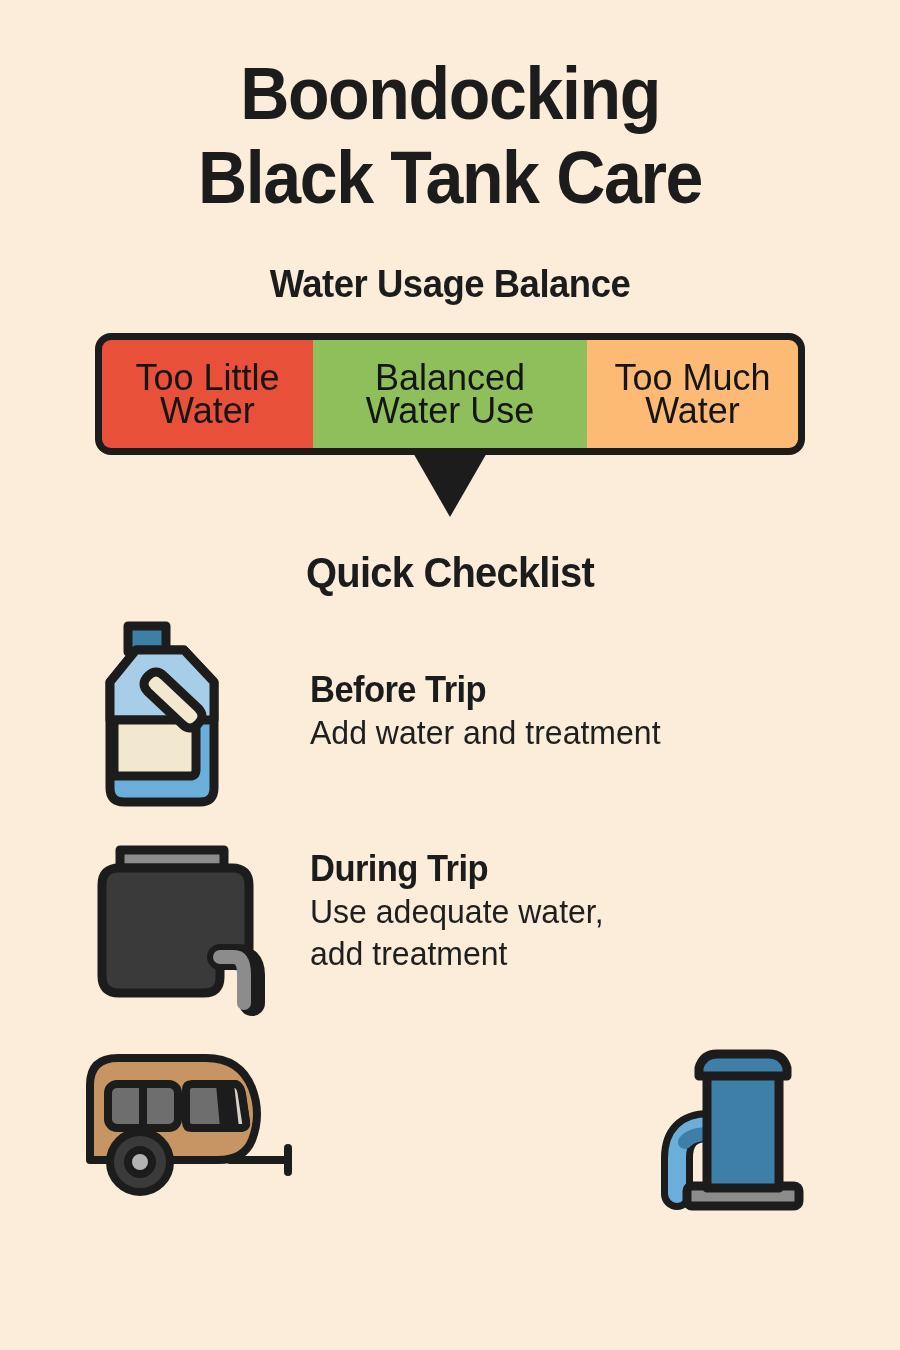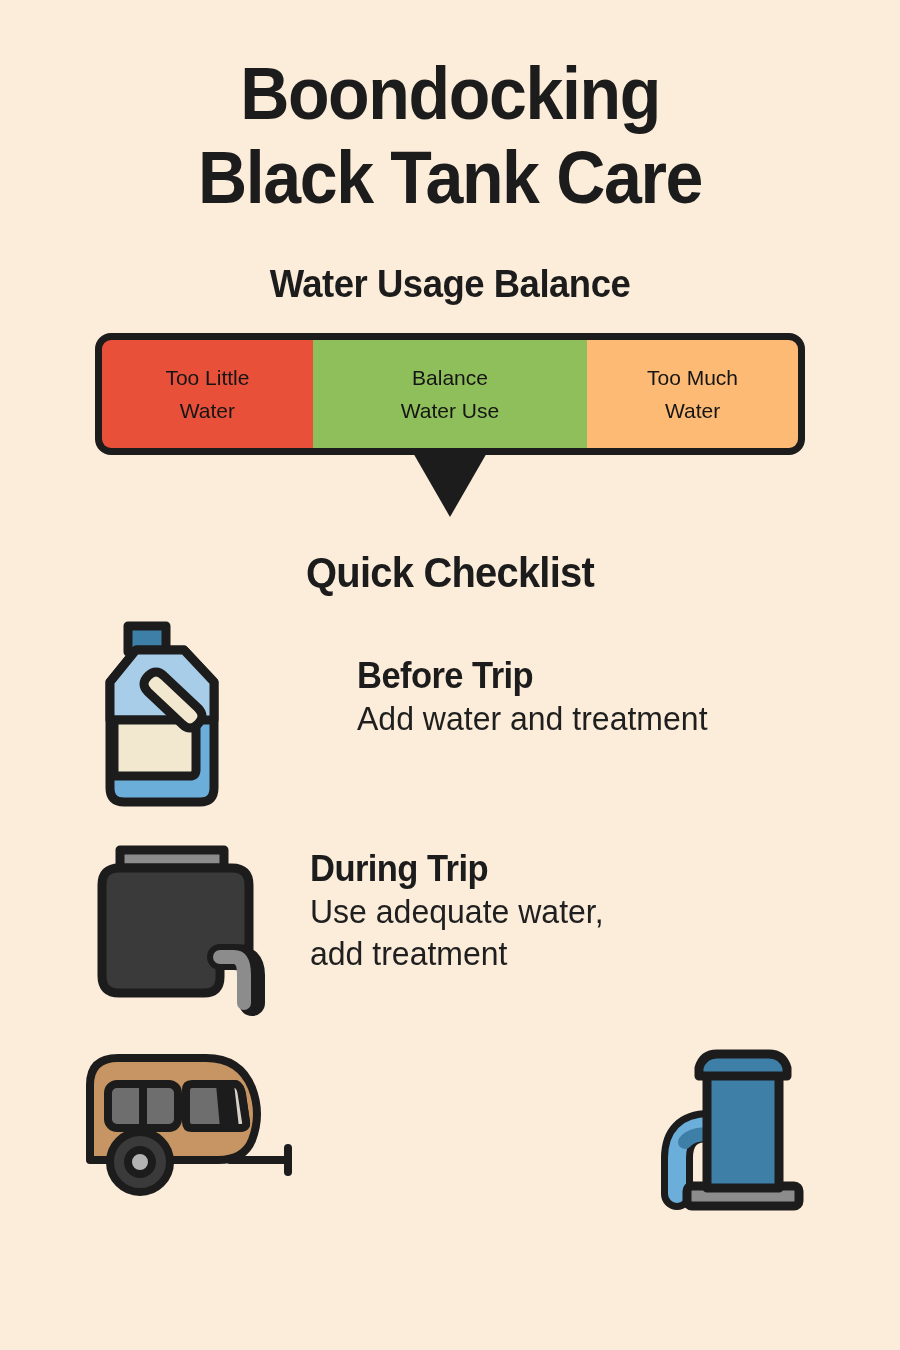--- a/index.html
+++ b/index.html
@@ -71,21 +71,21 @@
     border-radius: 16px;
     box-sizing: border-box;
     overflow: hidden;
     background: #1c1c1c;
   }
   .seg {
     display: flex;
     align-items: center;
     justify-content: center;
     text-align: center;
-    font-size: 21px;
+    font-size: 36px;
     line-height: 33px;
     color: #151515;
     font-weight: normal;
     padding: 0 16px;
     box-sizing: border-box;
   }
   .seg-red    { width: 30.3%; }
   .seg-green  { width: 39.4%; }
   .seg-orange { width: 30.3%; }
 
@@ -147,21 +147,21 @@
     transform-origin: left center;
   }
   .row-desc {
     font-size: 33px;
     line-height: 42px;
     color: #1f1f1f;
     transform: scaleX(0.97);
     transform-origin: left center;
     white-space: pre-line;
   }
-  .row-1 .row-text { top: 34px; margin-left: 47px; }
+  .row-1 .row-text { top: 48px; }
   .row-2 .row-text { top: 2px; }
   .row-3 .row-text { top: 14px; }
 
   .row-aux-icon {
     position: absolute;
     left: 615px;
     top: 6px;
   }
 
   svg { display: block; }
@@ -181,21 +181,21 @@
   <div class="balance-wrap">
     <div class="balance-bar">
       <div class="seg seg-red" style="background:#E8503A">
         <span>
           <span>Too Little</span><br>
           <span>Water</span>
         </span>
       </div>
       <div class="seg seg-green" style="background:#8FBF5A">
         <span>
-          <span>Balance</span><br>
+          <span>Balanced</span><br>
           <span>Water Use</span>
         </span>
       </div>
       <div class="seg seg-orange" style="background:#fdba74">
         <span>
           <span>Too Much</span><br>
           <span>Water</span>
         </span>
       </div>
     </div>

